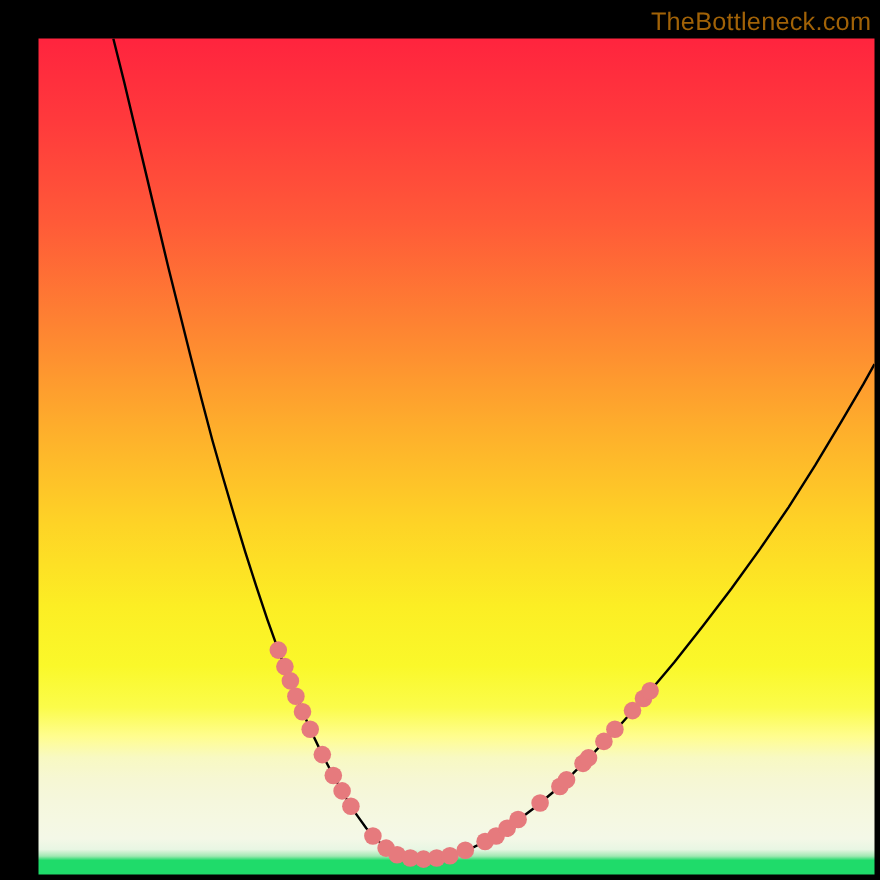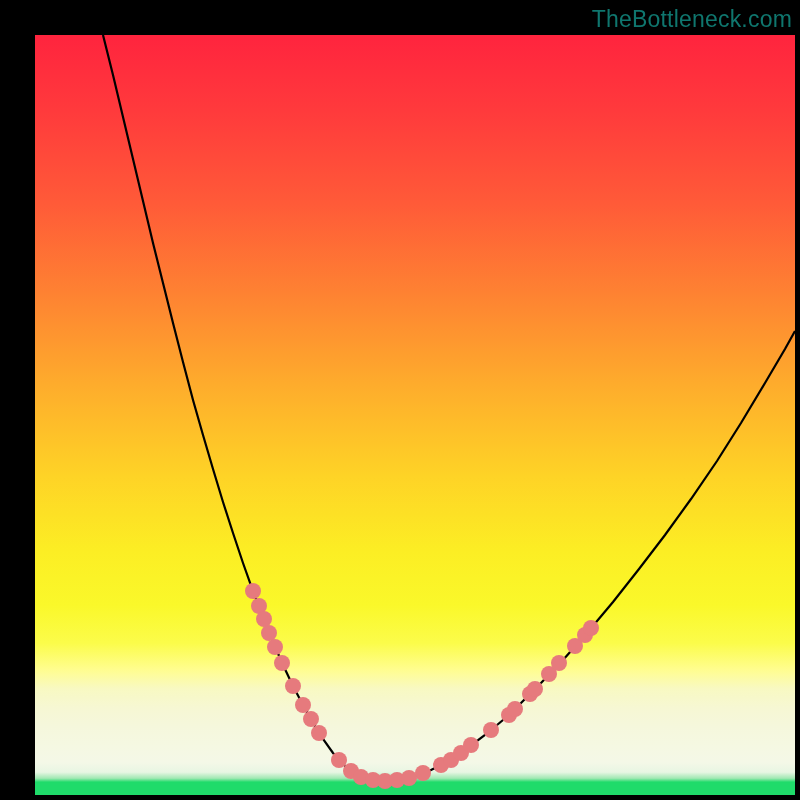--- a/index.html
+++ b/index.html
@@ -52,21 +52,21 @@
     left: 0;
     top: 0;
     width: 760px;
     height: 760px;
   }
   .watermark {
     position: absolute;
     top: 6px;
     right: 8px;
     font-size: 23px;
-    color: #0f766e;
+    color: #a16207;
     font-weight: 400;
     letter-spacing: 0.2px;
   }
 </style>
 </head>
 <body>
 
 <div class="outer">
   <div class="plot">
     <svg class="overlay" viewBox="0 0 760 760">

